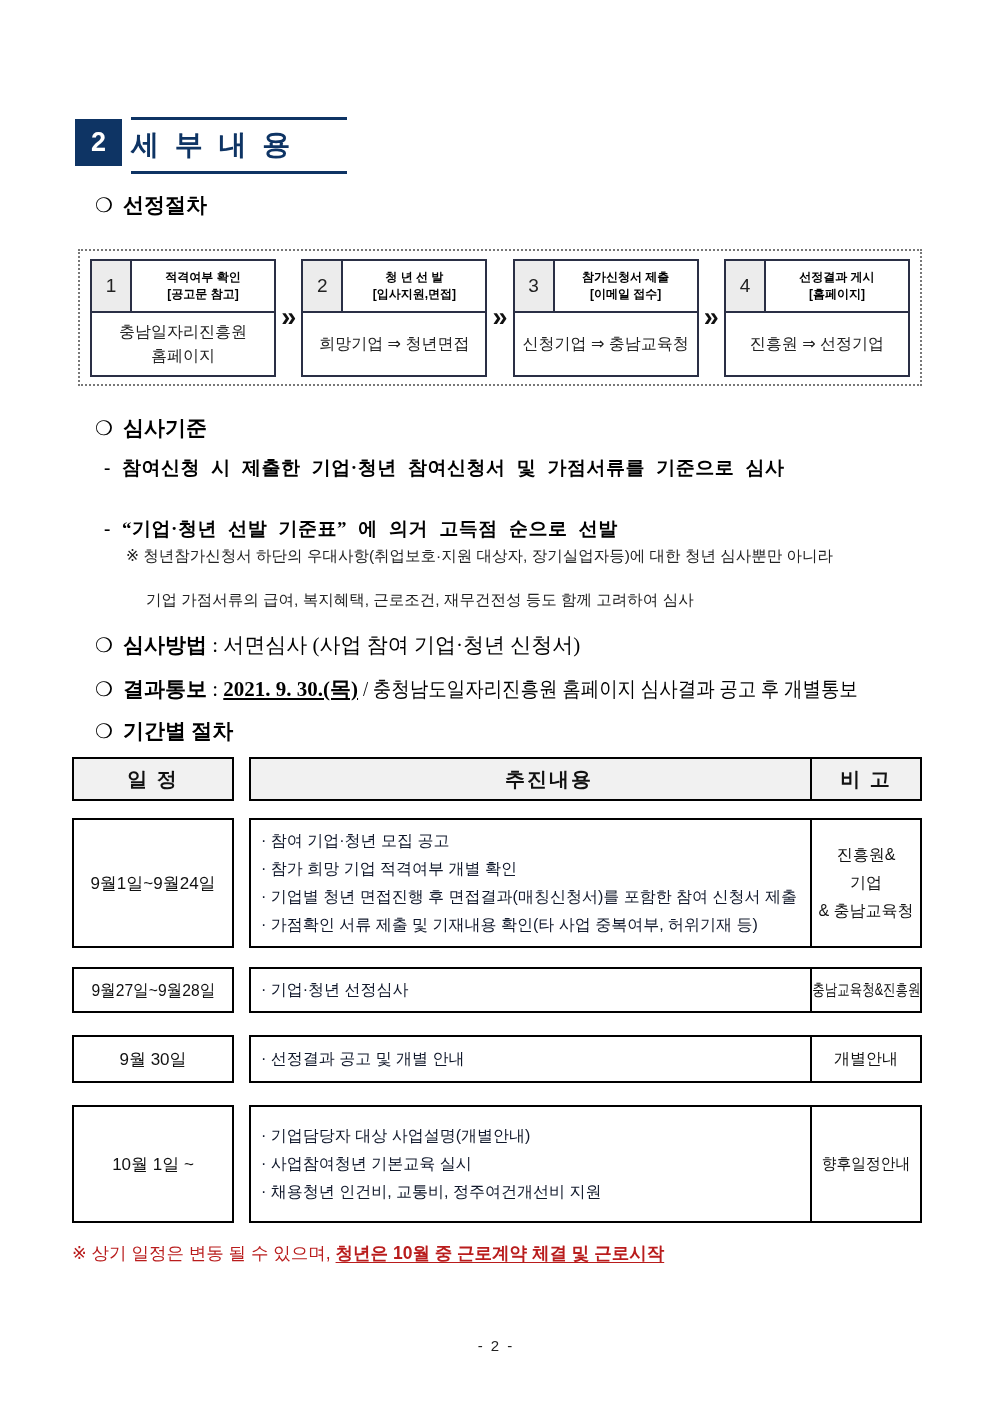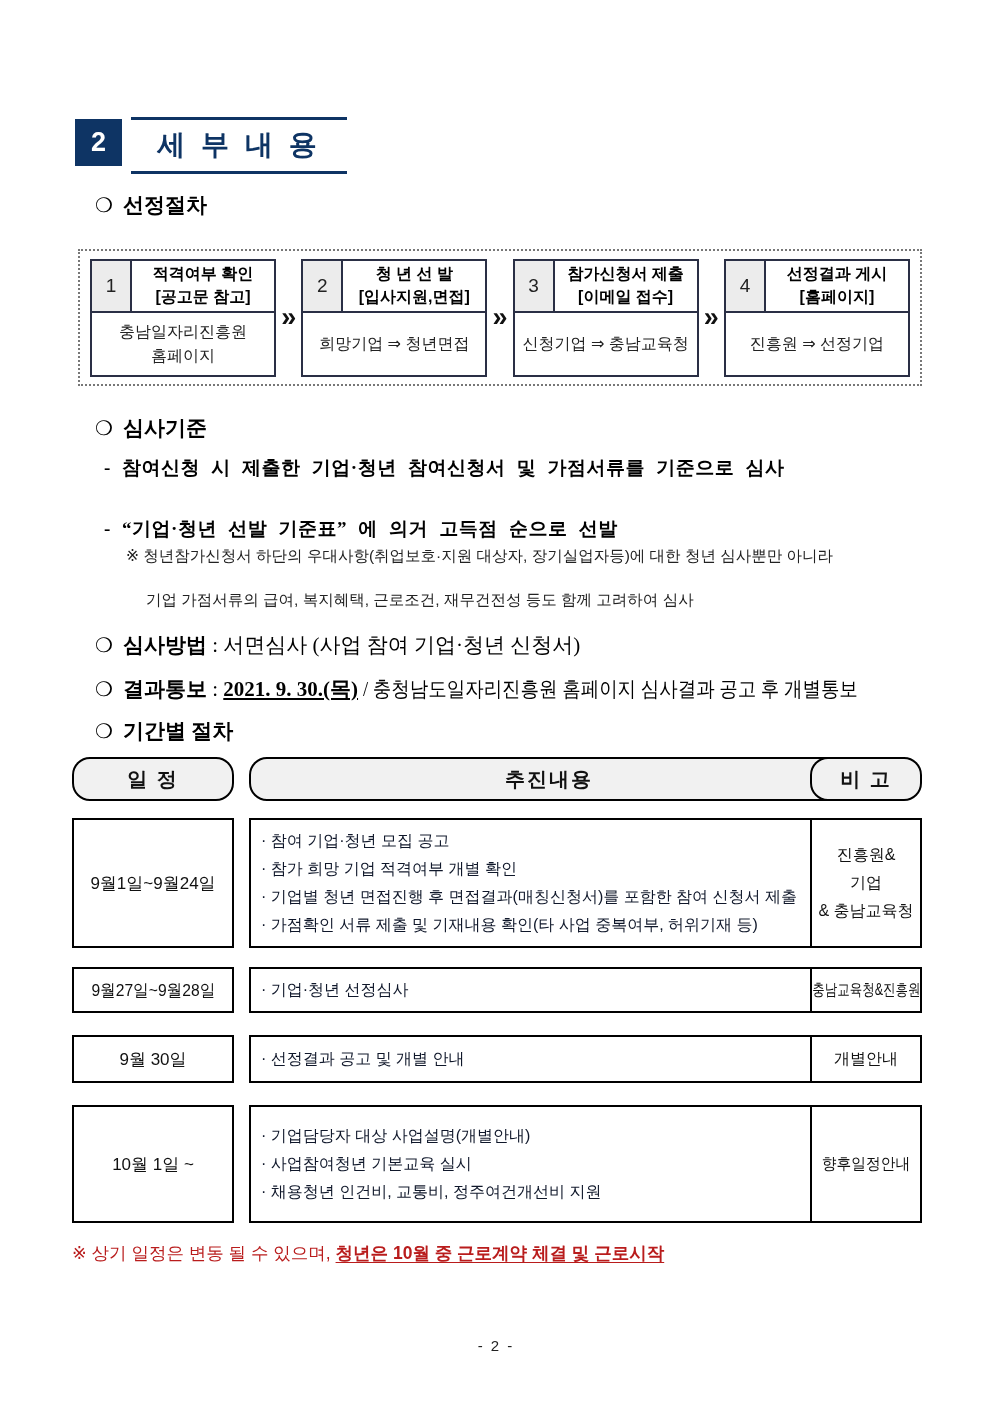--- a/index.html
+++ b/index.html
@@ -11,21 +11,21 @@
   }
   
   .sec-badge {
     position:absolute; left:75px; top:119px; width:47px; height:47px;
     background:#0e3464; color:#fff; font-weight:bold; font-size:27px;
     display:flex; align-items:center; justify-content:center;
   }
   .sec-title {
     position:absolute; left:131px; top:117px; width:216px;
     border-top:3px solid #0e3464; border-bottom:3px solid #0e3464;
-    padding:6px 0 7px; text-align:center;
+    padding:6px 0 7px; text-align:left;
     color:#0e3464; font-size:28px; font-weight:bold; letter-spacing:4px;
     font-family:"Liberation Sans","DejaVu Sans",sans-serif;
   }
   
   .h-item {
     position:absolute; font-family:"Liberation Serif","DejaVu Serif",serif;
     font-weight:bold; font-size:21px; color:#000; white-space:nowrap;
   }
   .h-item .circle { font-weight:normal; font-size:20px; margin-right:10px; }
   .h-item .plain { font-weight:normal; }
@@ -45,37 +45,37 @@
     justify-content:space-between; padding:0 10px;
   }
   .step { width:186px; border:2px solid #2a2f45; background:#fff; }
   .step-head { display:flex; border-bottom:2px solid #2a2f45; height:52px; }
   .step-num {
     width:40px; background:#ececec; border-right:2px solid #2a2f45;
     display:flex; align-items:center; justify-content:center; font-size:19px; color:#222;
   }
   .step-title {
     flex:1; display:flex; flex-direction:column; justify-content:center;
-    text-align:center; font-weight:bold; font-size:16px; line-height:1.4; color:#000;
+    text-align:center; font-weight:bold; font-size:12px; line-height:1.4; color:#000;
   }
   .step-body {
     height:62px; display:flex; flex-direction:column; justify-content:center;
     text-align:center; font-size:16px; line-height:1.5; color:#222;
   }
   .flow-arrow { font-size:27px; font-weight:bold; color:#111; padding:0 1px; }
   
   .cell {
     position:absolute; border:2px solid #000; background:#fff;
     display:flex; align-items:center; justify-content:center;
   }
   .cell.head { background:#f1f1f1; font-weight:bold; font-size:20px; letter-spacing:2px; }
   .col-date  { left:72px;  width:162px; }
   .col-task  { left:249px; width:600px; }
   .col-rem   { left:810px; width:112px; }
-  .row-h  { top:757px;  height:44px;border-radius:18px; }
+  .row-h  { top:757px;  height:44px; }
   .row-1  { top:818px;  height:130px; }
   .row-2  { top:967px;  height:46px; }
   .row-3  { top:1035px; height:48px; }
   .row-4  { top:1105px; height:118px; }
   .cell.tasks { flex-direction:column; align-items:flex-start; justify-content:center; padding:4px 10px; }
   .task-line { display:block; font-size:16px; line-height:1.75; white-space:nowrap; color:#0f172a; }
   .cell.remark { flex-direction:column; font-size:16px; line-height:1.75; text-align:center; }
   .cell.date-cell { font-size:17px; }
   .squeezeC { display:inline-block; transform:scaleX(0.78); transform-origin:center; white-space:nowrap; }
   .squeezeD { display:inline-block; transform:scaleX(0.92); transform-origin:center; white-space:nowrap; }

